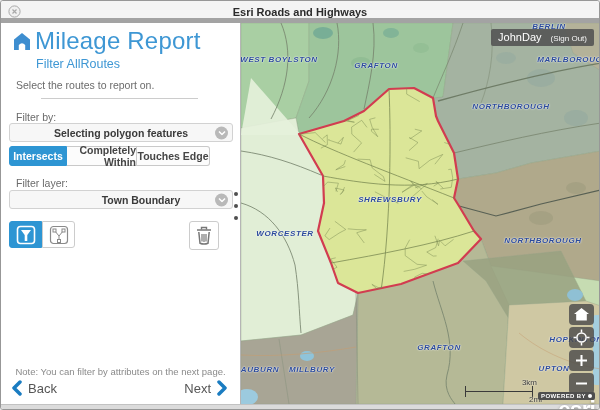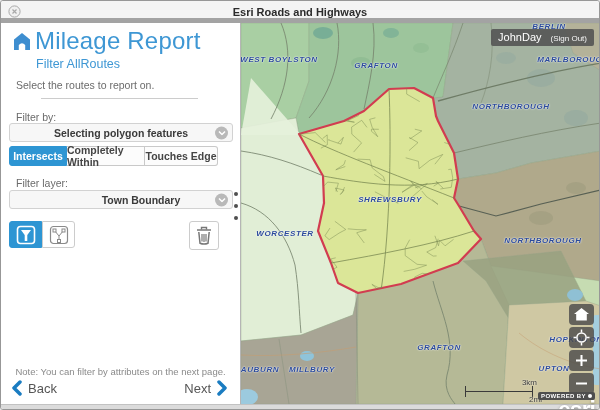--- a/index.html
+++ b/index.html
@@ -31,21 +31,21 @@
   .dd-mode{top:100px;} .dd-layer{top:167px;padding-left:40px;}
   .chev{position:absolute;right:4px;top:50%;transform:translateY(-50%);width:13px;height:13px;
         border-radius:50%;background:#b9b9b9;display:flex;align-items:center;justify-content:center;}
   .seg{position:absolute;left:8px;top:123px;display:flex;height:20px;}
   .seg-btn{display:flex;align-items:center;justify-content:center;font-size:10.5px;font-weight:bold;
            color:#454545;background:#fcfcfc;border:1px solid #c9c9c9;border-left:none;
            box-sizing:border-box;cursor:pointer;}
   .seg-btn:first-child{border-left:1px solid #c9c9c9;border-radius:3px 0 0 3px;}
   .seg-btn:last-child{border-radius:0 3px 3px 0;}
   .seg-btn.active{background:#2d95d3;border-color:#2d95d3;color:#fff;}
-  .w1{width:58px;} .w2{width:78px;} .w3{width:73px;}
+  .w1{width:58px;} .w2{width:70px;text-align:right;} .w3{width:73px;}
   .tool-btn{position:absolute;top:198px;width:33px;height:27px;box-sizing:border-box;display:flex;
             align-items:center;justify-content:center;cursor:pointer;}
   .tool-blue{left:8px;background:#2d95d3;border:1px solid #2d95d3;border-radius:3px 0 0 3px;}
   .tool-white{left:41px;background:#fff;border:1px solid #ccc;border-radius:0 3px 3px 0;}
   .trash-btn{position:absolute;left:188px;top:198px;width:28px;height:27px;background:#fff;
              border:1px solid #ccc;border-radius:3px;display:flex;align-items:center;
              justify-content:center;cursor:pointer;}
   .drag-dots{position:absolute;left:233px;top:169px;display:flex;flex-direction:column;gap:8px;cursor:pointer;}
   .drag-dots i{width:4px;height:4px;border-radius:50%;background:#4f4f4f;}
   .panel-note{position:absolute;left:0;top:343px;width:100%;text-align:center;font-size:9.5px;color:#8a8a8a;}

